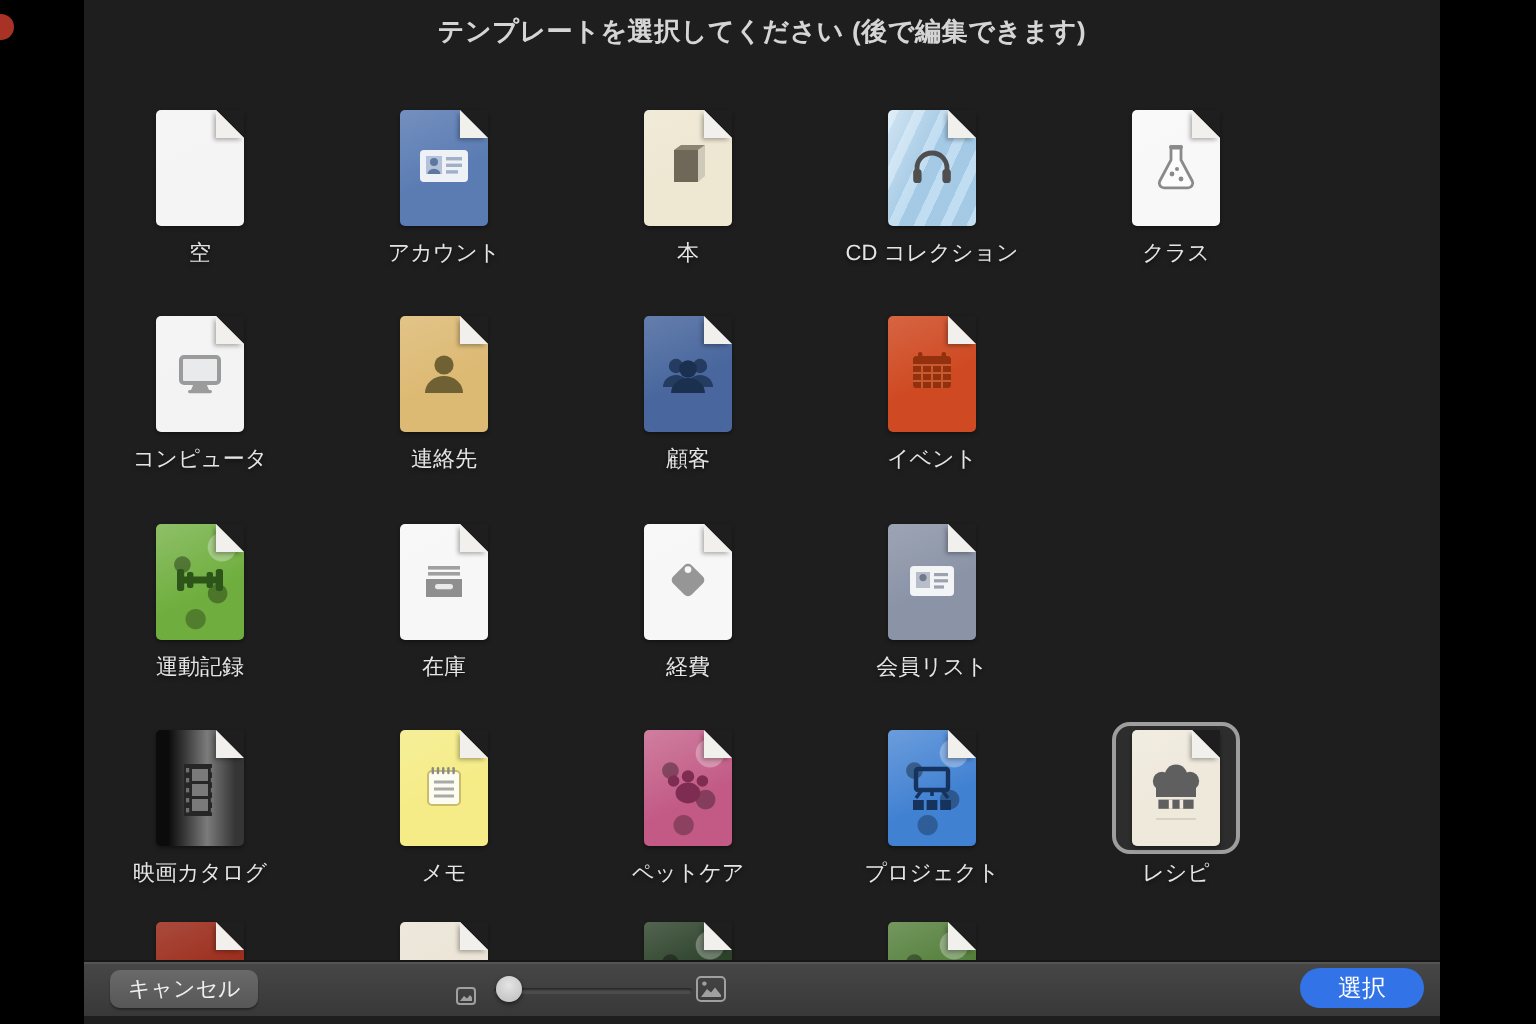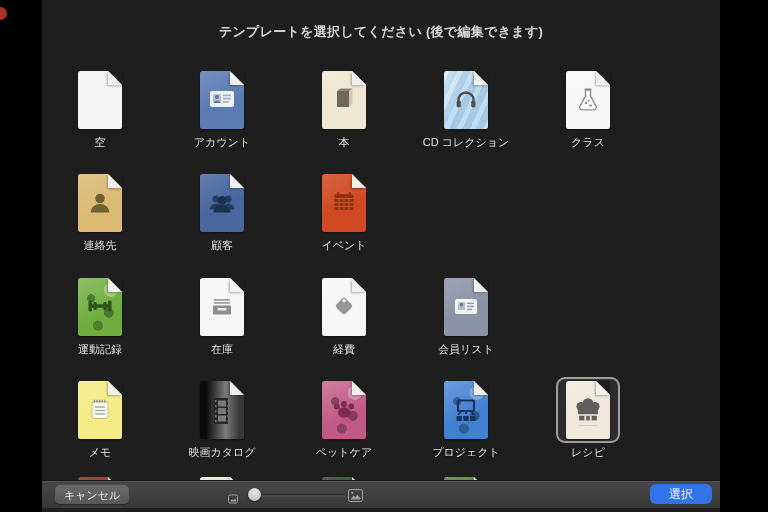--- a/index.html
+++ b/index.html
@@ -2,21 +2,21 @@
 <html><head>
 <meta charset="utf-8">
 <style>
   html,body{margin:0;padding:0}
   body{width:768px;height:512px;background:#000;position:relative;overflow:hidden;
        font-family:"Liberation Sans",sans-serif;-webkit-font-smoothing:antialiased}
   .close-dot{position:absolute;left:-6px;top:7px;width:13px;height:13px;border-radius:50%;background:#a93227}
   .dialog{position:absolute;left:42px;top:0;width:678px;height:512px;background:#1e1e1e}
   .title{position:absolute;top:7px;left:0;right:0;text-align:center;font-size:13px;font-weight:600;
          color:#d5d5d5;letter-spacing:.3px}
-  .main{position:absolute;left:0;top:16px;width:678px;height:481px;overflow:hidden}
+  .main{position:absolute;left:0;top:0;width:678px;height:481px;overflow:hidden}
   .row{position:absolute;left:-3px;width:616px;display:flex}
   .r1{top:51px}.r2{top:154px}.r3{top:258px}.r4{top:361px}.r5{top:457px}
   .cell{width:122px;display:flex;flex-direction:column;align-items:center;cursor:default}
   .icon-wrap{width:64px;height:66px;display:flex;align-items:center;justify-content:center;
              border:2px solid transparent;border-radius:9px;box-sizing:border-box}
   .selected .icon-wrap{border-color:#9e9e9e;background:rgba(255,255,255,.07)}
   .page{position:relative;width:44px;height:58px;border-radius:2.5px;
         background-image:linear-gradient(155deg,rgba(255,255,255,.15),rgba(255,255,255,0) 55%);
         box-shadow:0 1px 2px rgba(0,0,0,.4)}
   .page::before{content:"";position:absolute;top:0;right:0;width:0;height:0;
@@ -120,20 +120,32 @@
             </svg>
           </div>
         </div>
         <div class="label">クラス</div>
       </div>
     </div>
 
     <div class="row r2">
       <div class="cell">
         <div class="icon-wrap">
+          <div class="page" style="background-color: rgb(243, 243, 243);">
+            <svg class="glyph" viewBox="0 0 44 58">
+              <rect x="12.5" y="20.5" width="19" height="13" rx="1.5" fill="#e8eaec" stroke="#9b9b9b" stroke-width="2"></rect>
+              <path d="M19 33.5 h6 l1.5 3.5 h-9 z" fill="#9b9b9b"></path>
+              <rect x="16" y="37" width="12" height="1.6" rx="0.8" fill="#9b9b9b"></rect>
+            </svg>
+          </div>
+        </div>
+        <div class="label">コンピュータ</div>
+      </div>
+      <div class="cell">
+        <div class="icon-wrap">
           <div class="page" style="background-color: rgb(221, 186, 116);">
             <svg class="glyph" viewBox="0 0 44 58">
               <circle cx="22" cy="24.5" r="4.8" fill="#6f6133"></circle>
               <path d="M12.5 38.5 a9.5 8.5 0 0 1 19 0 z" fill="#6f6133"></path>
             </svg>
           </div>
         </div>
         <div class="label">連絡先</div>
       </div>
       <div class="cell">
@@ -218,38 +230,20 @@
               <rect x="23" y="27.6" width="7" height="1.6" fill="#9aa2b0"></rect>
               <rect x="23" y="30.7" width="5" height="1.6" fill="#9aa2b0"></rect>
             </svg>
           </div>
         </div>
         <div class="label">会員リスト</div>
       </div>
     </div>
 
     <div class="row r4">
-      <div class="cell">
-        <div class="icon-wrap">
-          <div class="page" style="background-color: rgb(245, 236, 135);">
-            <svg class="glyph" viewBox="0 0 44 58">
-              <rect x="14" y="20.5" width="16" height="17" rx="2" fill="#fdfcf1" stroke="#c9bd6d" stroke-width="1"></rect>
-              <g fill="#8a8a8a">
-                <rect x="15.8" y="18.5" width="1.2" height="3.6" rx="0.6"></rect>
-                  <rect x="18.4" y="18.5" width="1.2" height="3.6" rx="0.6"></rect>
-                <rect x="21" y="18.5" width="1.2" height="3.6" rx="0.6"></rect>
-                  <rect x="23.6" y="18.5" width="1.2" height="3.6" rx="0.6"></rect>
-                <rect x="26.2" y="18.5" width="1.2" height="3.6" rx="0.6"></rect>
-              </g>
-              <path d="M17 26 h10 M17 29.5 h10 M17 33 h10" stroke="#a9a9a9" stroke-width="1.4"></path>
-            </svg>
-          </div>
-        </div>
-        <div class="label">メモ</div>
-      </div>
       <div class="cell">
         <div class="icon-wrap">
           <div class="page tex-film" style="background-color: rgb(86, 86, 86);">
             <svg class="glyph" viewBox="0 0 44 58">
               <rect x="14" y="17" width="14" height="26" fill="#262626"></rect>
               <g fill="#6f6f6f">
                 <rect x="15" y="19" width="1.6" height="2.2"></rect>
                   <rect x="15" y="24" width="1.6" height="2.2"></rect>
                 <rect x="15" y="29" width="1.6" height="2.2"></rect>
                   <rect x="15" y="34" width="1.6" height="2.2"></rect>
@@ -260,20 +254,38 @@
                   <rect x="27.4" y="34" width="1.6" height="2.2"></rect>
                 <rect x="27.4" y="39" width="1.6" height="2.2"></rect>
               </g>
               <rect x="18" y="19.5" width="8" height="6" fill="#7a7a7a"></rect>
               <rect x="18" y="27" width="8" height="6" fill="#7a7a7a"></rect>
               <rect x="18" y="34.5" width="8" height="6" fill="#7a7a7a"></rect>
             </svg>
           </div>
         </div>
         <div class="label">映画カタログ</div>
+      </div>
+      <div class="cell">
+        <div class="icon-wrap">
+          <div class="page" style="background-color: rgb(245, 236, 135);">
+            <svg class="glyph" viewBox="0 0 44 58">
+              <rect x="14" y="20.5" width="16" height="17" rx="2" fill="#fdfcf1" stroke="#c9bd6d" stroke-width="1"></rect>
+              <g fill="#8a8a8a">
+                <rect x="15.8" y="18.5" width="1.2" height="3.6" rx="0.6"></rect>
+                  <rect x="18.4" y="18.5" width="1.2" height="3.6" rx="0.6"></rect>
+                <rect x="21" y="18.5" width="1.2" height="3.6" rx="0.6"></rect>
+                  <rect x="23.6" y="18.5" width="1.2" height="3.6" rx="0.6"></rect>
+                <rect x="26.2" y="18.5" width="1.2" height="3.6" rx="0.6"></rect>
+              </g>
+              <path d="M17 26 h10 M17 29.5 h10 M17 33 h10" stroke="#a9a9a9" stroke-width="1.4"></path>
+            </svg>
+          </div>
+        </div>
+        <div class="label">メモ</div>
       </div>
       <div class="cell">
         <div class="icon-wrap">
           <div class="page tex-mottle" style="background-color: rgb(194, 90, 133);">
             <svg class="glyph" viewBox="0 0 44 58">
               <ellipse cx="22" cy="31.5" rx="6.2" ry="5.2" fill="#7e2c52"></ellipse>
               <circle cx="14.8" cy="25.5" r="2.9" fill="#7e2c52"></circle>
               <circle cx="22" cy="23.2" r="3.1" fill="#7e2c52"></circle>
               <circle cx="29.2" cy="25.5" r="2.9" fill="#7e2c52"></circle>
             </svg>
@@ -349,15 +361,15 @@
     </span>
     <div class="slider-track"></div>
     <div class="slider-knob"></div>
     <span class="slider-large">
       <svg width="15" height="13" viewBox="0 0 15 13">
         <rect x="0.5" y="0.5" width="14" height="12" rx="2" fill="none" stroke="#a0a0a0"></rect>
         <circle cx="4.2" cy="3.8" r="1.1" fill="#a0a0a0"></circle>
         <path d="M2.5 10.5 L5.5 6.5 L7.5 8.3 L9.5 5.8 L12.5 9.5 V10.5 Z" fill="#a0a0a0"></path>
       </svg>
     </span>
-    <button class="btn-select" style="background-color: rgb(50, 115, 232);">選択</button>
+    <button class="btn-select" style="background-color: rgb(50, 115, 232); border-radius: 10px;">選択</button>
   </div>
 </div>
 
 </body></html>

